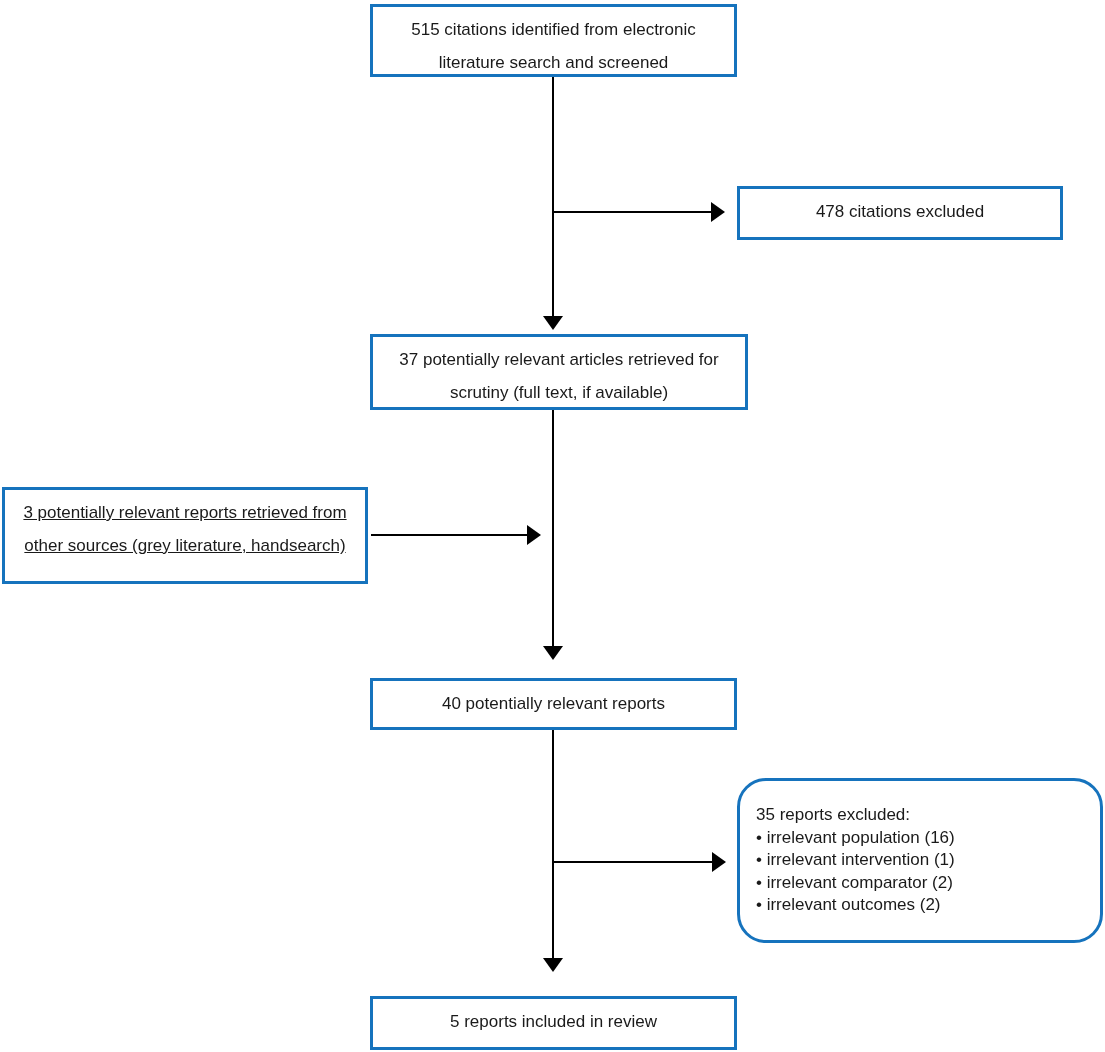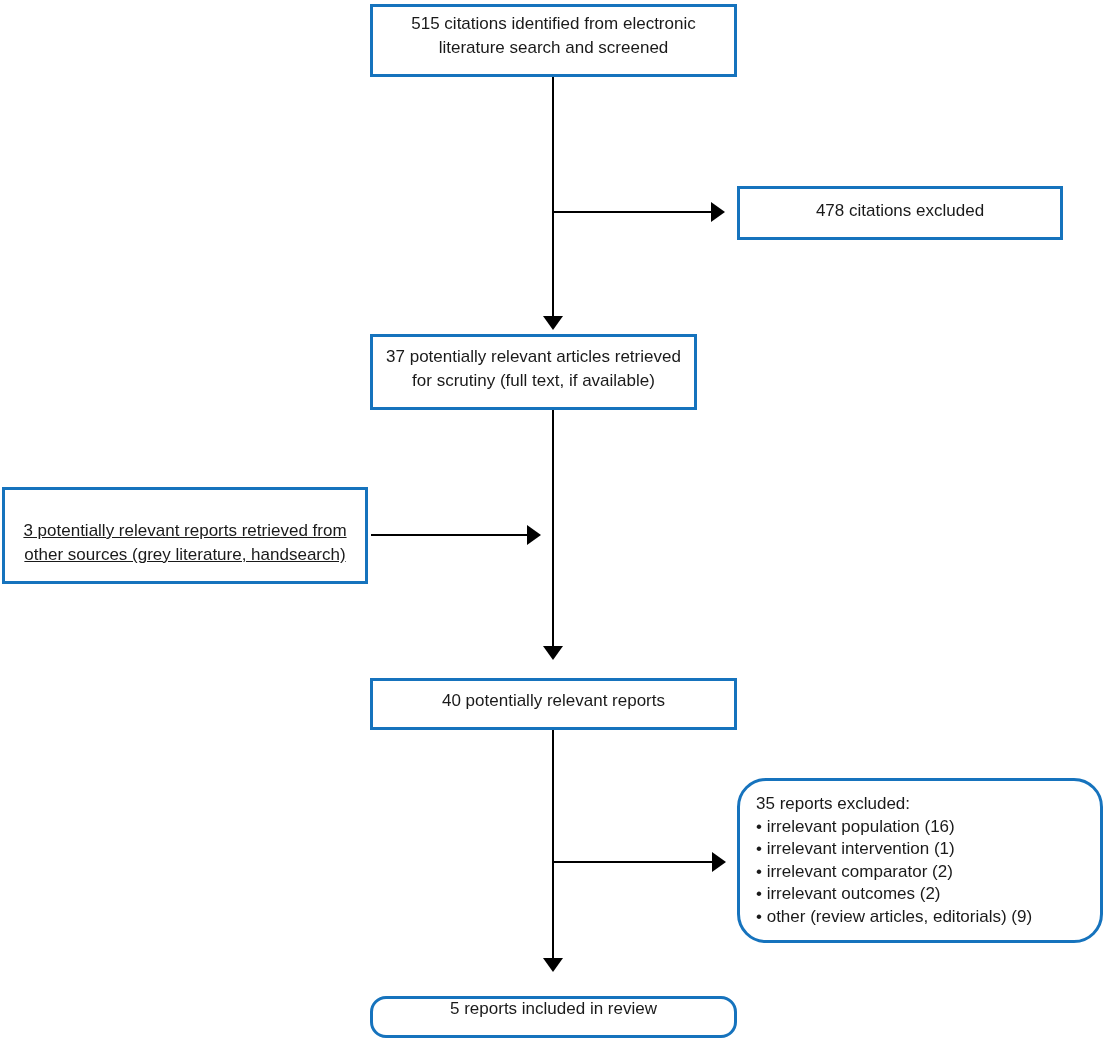--- a/index.html
+++ b/index.html
@@ -33,43 +33,43 @@
   .arrows polygon {
     fill: var(--arrow);
     stroke: none;
   }
   .box {
     position: absolute;
     border: 3px solid var(--box-border);
     background: var(--bg);
     color: var(--text);
     font-size: 17px;
-    line-height: 24px;
+    line-height: 33px;
     display: flex;
     flex-direction: column;
     align-items: center;
-    justify-content: flex-end;
+    justify-content: flex-start;
     text-align: center;
-    padding: 14px 10px;
+    padding: 6px 10px;
   }
   .box.list {
     align-items: flex-start;
     justify-content: center;
     text-align: left;
     padding: 10px 14px 10px 16px;
     line-height: 22.5px;
   }
   
   #box-identified        { left: 370px; top: 4px;   width: 367px; height: 73px; }
   #box-cit-excluded      { left: 737px; top: 186px; width: 326px; height: 54px; }
-  #box-retrieved         { left: 370px; top: 334px; width: 327px; height: 76px; }
+  #box-retrieved         { left: 370px; top: 334px; width: 378px; height: 76px; }
   #box-other-sources     { left: 2px;   top: 487px; width: 366px; height: 97px; text-decoration: underline; }
   #box-relevant          { left: 370px; top: 678px; width: 367px; height: 52px; }
   #box-rep-excluded      { left: 737px; top: 778px; width: 366px; height: 165px; border-radius: 29px; }
-  #box-included          { left: 370px; top: 996px; width: 367px; height: 42px; border-radius: 16px; }
+  #box-included          { left: 370px; top: 996px; width: 367px; height: 54px; }
 </style>
 </head>
 <body>
 
 <div class="canvas">
 
   <svg class="arrows" viewBox="0 0 1105 1052" xmlns="http://www.w3.org/2000/svg">
 
     <g>
       <line x1="553" y1="77" x2="553" y2="318"></line>
@@ -121,20 +121,19 @@
   <div class="box" id="box-relevant">
     <span>40 potentially relevant reports</span>
   </div>
 
   <div class="box list" id="box-rep-excluded">
     <div>35 reports excluded:</div>
     <div>• irrelevant population (16)</div>
     <div>• irrelevant intervention (1)</div>
     <div>• irrelevant comparator (2)</div>
     <div>• irrelevant outcomes (2)</div>
-    <div>• other (review articles, editorials) (9)</div>
   </div>
 
   <div class="box" id="box-included">
     <span>5 reports included in review</span>
   </div>
 
 </div>
 
 </body></html>

